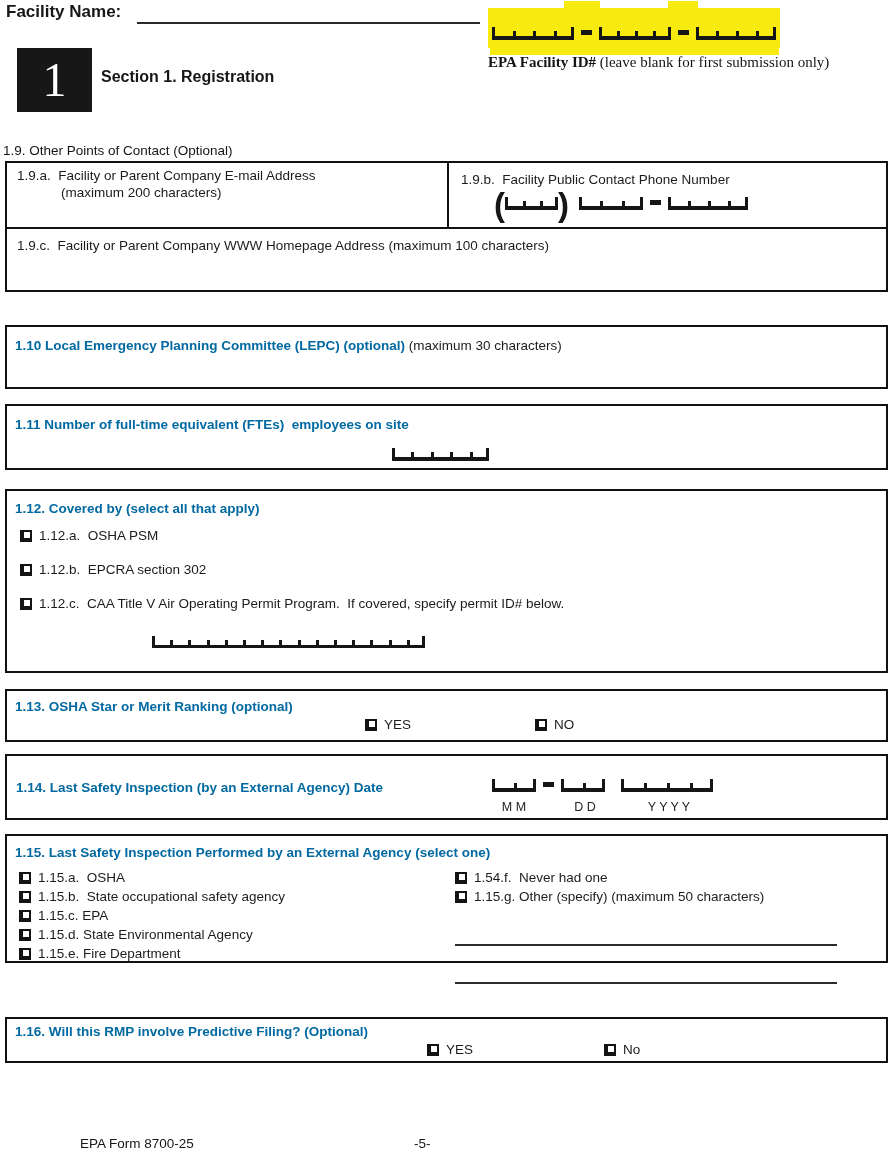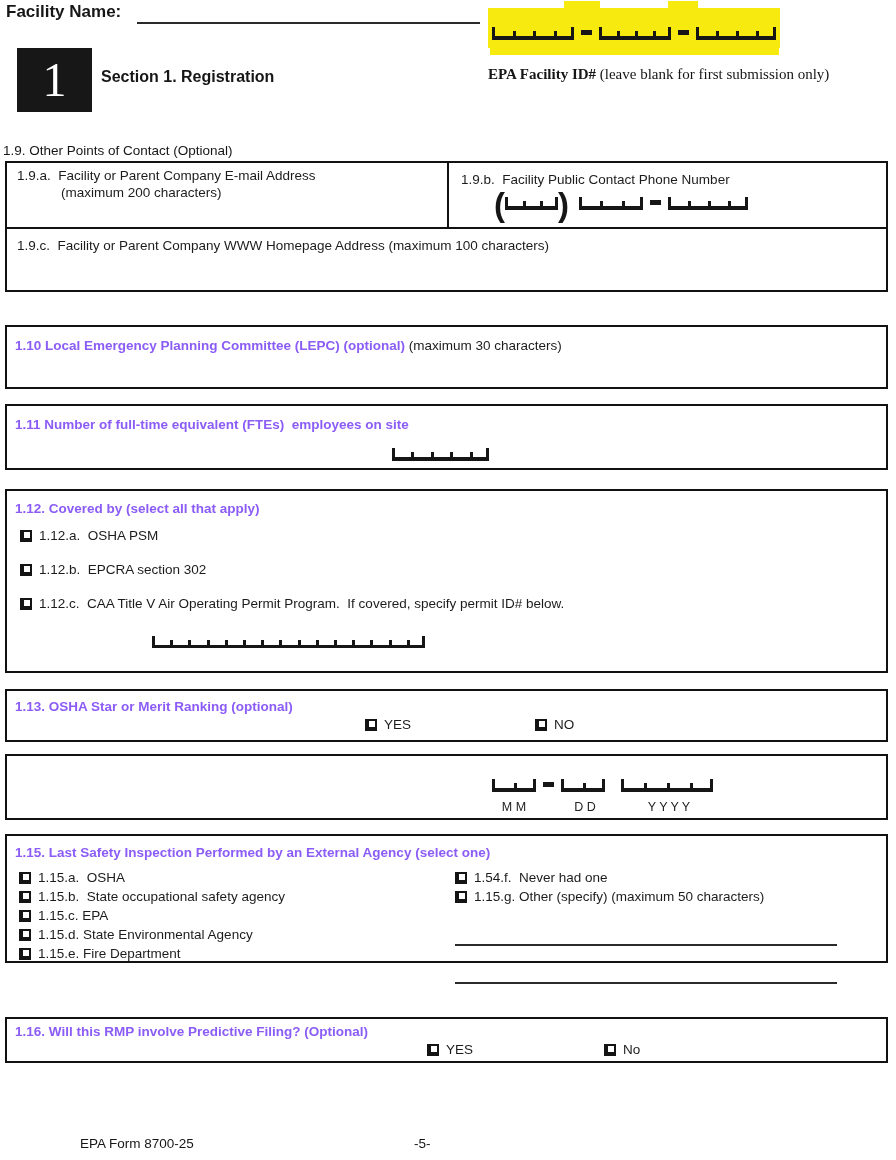--- a/index.html
+++ b/index.html
@@ -3,34 +3,34 @@
 <meta charset="utf-8">
 <style>
   :root { --hl:#F6EA0F; --ink:#161616; }
   * { margin:0; padding:0; box-sizing:border-box; }
   body { background:#ffffff; font-family:"Liberation Sans", sans-serif; color:var(--ink); }
   .page { position:relative; width:896px; height:1160px; background:#fff; overflow:hidden; }
   [data-bind] { white-space:pre-wrap; }
 
   
   .t  { font-size:13.5px; line-height:17px; color:#1c1c1c; }
-  .tb { font-size:13.5px; line-height:17px; font-weight:bold; color:#8b5cf6; }
+  .tb { font-size:13.5px; line-height:17px; font-weight:bold; color:#0369a1; }
 
   
   .facility-label { position:absolute; left:6px; top:2px; font-size:17px; font-weight:bold; }
   .facility-line  { position:absolute; left:137px; top:22px; width:343px; border-bottom:2px solid #2a2a2a; }
 
   .epa-block { position:absolute; left:488px; top:4px; width:405px; height:72px; }
   .hl { position:absolute; background:var(--hl); }
   .hl-main   { left:0;   top:4px;  width:292px; height:40px; }
   .hl-tab1   { left:76px;  top:-3px; width:36px; height:9px; }
   .hl-tab2   { left:180px; top:-3px; width:30px; height:9px; }
   .hl-bottom { left:2px;  top:44px; width:289px; height:7px; }
   .epa-comb-row { position:absolute; left:4px; top:26px; display:flex; align-items:flex-end; z-index:2; }
-  .epa-caption { position:absolute; left:0; top:62px; font-family:"Liberation Serif", serif; font-size:15px; white-space:nowrap; }
+  .epa-caption { position:absolute; left:0; top:50px; font-family:"Liberation Serif", serif; font-size:15px; white-space:nowrap; }
   .epa-caption b { font-weight:bold; }
 
   .section-badge { position:absolute; left:17px; top:48px; width:75px; height:64px; background:#171717;
                    display:flex; align-items:center; justify-content:center; }
   .section-badge span { color:#fff; font-family:"Liberation Serif", serif; font-size:48px; line-height:48px; }
   .section-title { position:absolute; left:101px; top:68px; font-size:16px; font-weight:bold; }
 
   
   .comb { position:relative; display:inline-block; height:9px; border-bottom:3px solid var(--ink); }
   .comb.thick { border-bottom-width:4px; }
@@ -237,20 +237,21 @@
       <span class="cb"></span>
       <span class="t" data-bind="s113.yes">YES</span>
     </div>
     <div class="opt b113-no">
       <span class="cb"></span>
       <span class="t" data-bind="s113.no">NO</span>
     </div>
   </div>
 
   <div class="fbox box114">
+    <div class="tb b114-label" data-bind="s114.label">1.14. Last Safety Inspection (by an External Agency) Date</div>
     <div class="date-row combrow">
       <span class="comb thick" style="width:44px">
           <i class="tick cap" style="left: 0%;"></i>
           <i class="tick" style="left: 50%;"></i>
           <i class="tick cap" style="left: calc(100% - 3px);"></i>
         </span>
       <span class="dash"></span>
       <span class="comb thick" style="width:44px">
           <i class="tick cap" style="left: 0%;"></i>
           <i class="tick" style="left: 50%;"></i>

